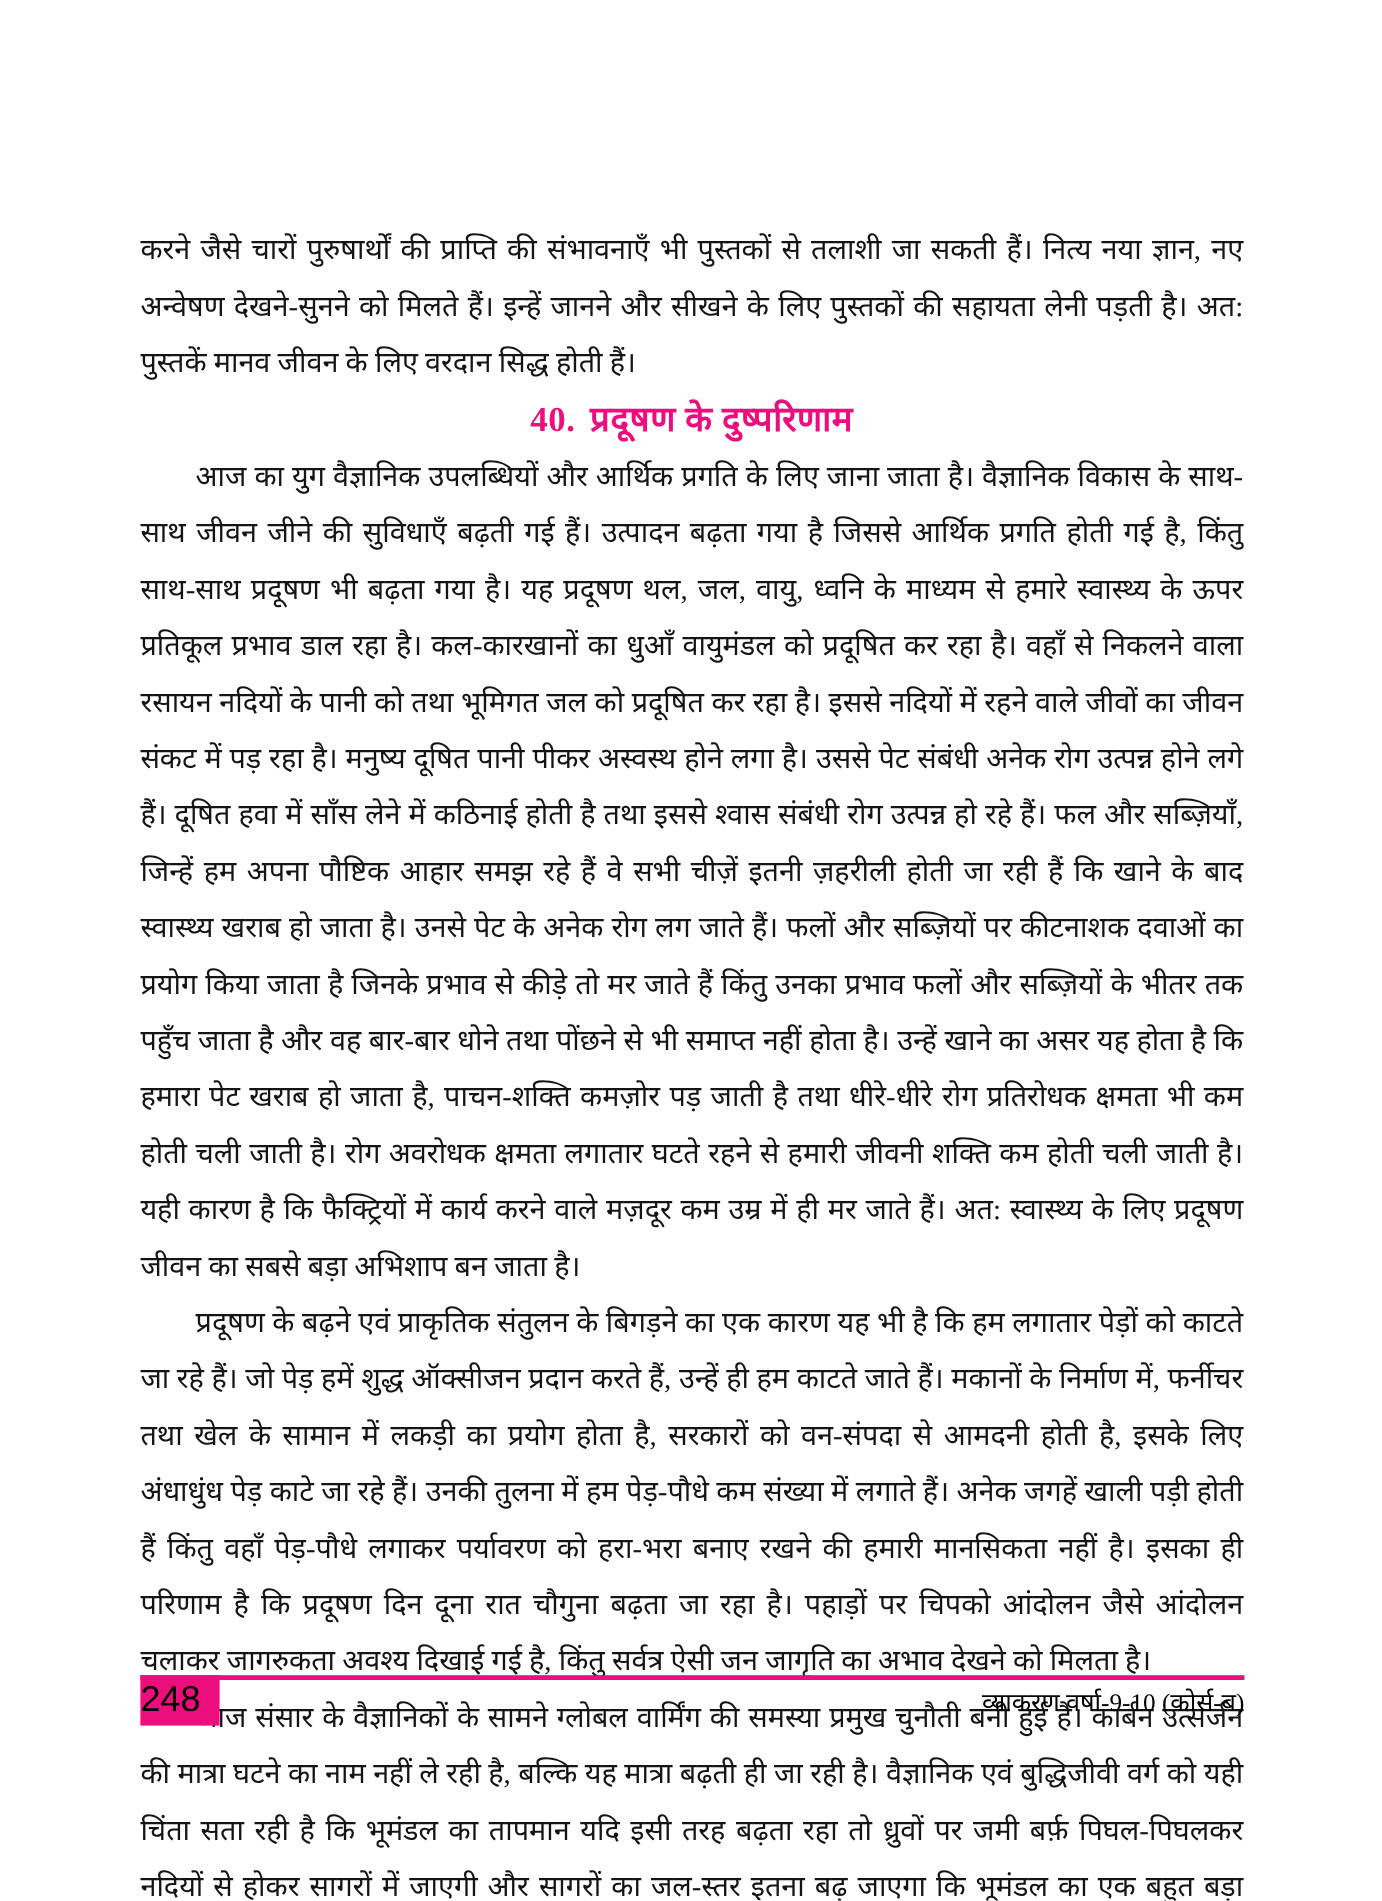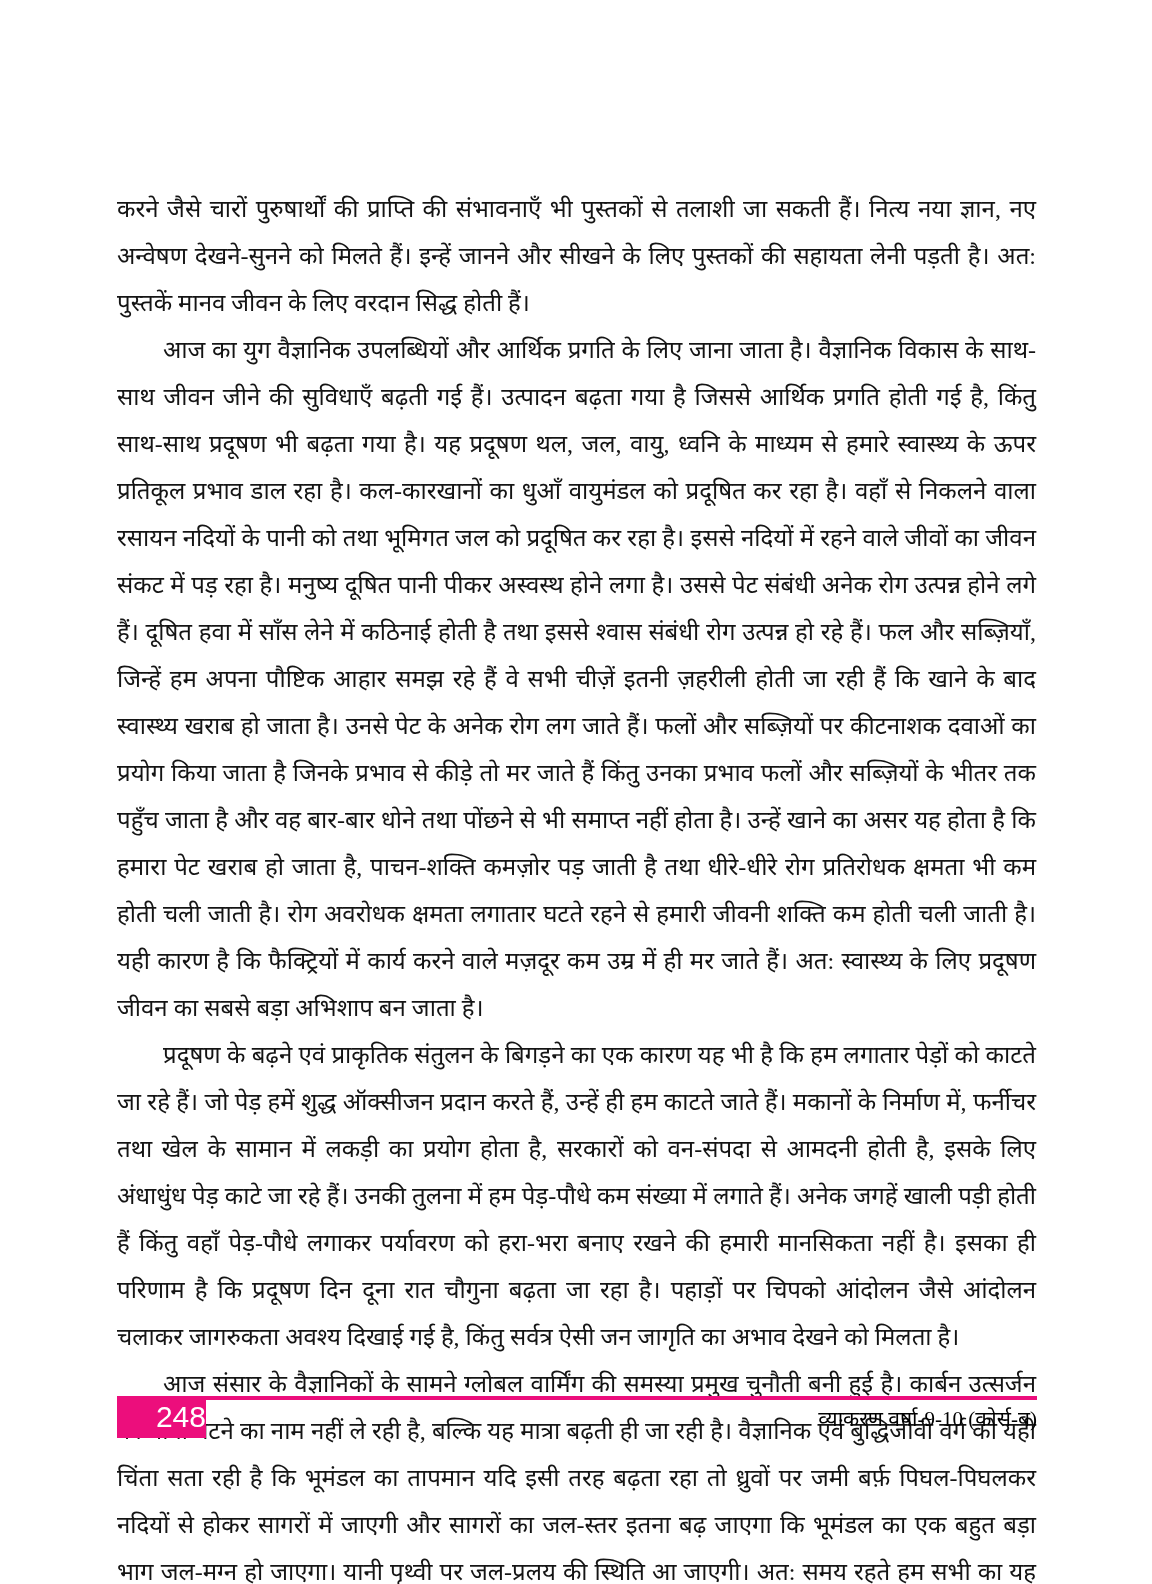--- a/index.html
+++ b/index.html
@@ -56,48 +56,51 @@
     top: 1396px;
     width: 920px;
     height: 4px;
     background: var(--accent, #EC0E7C);
   }
 
   .page-number-badge {
     position: absolute;
     left: 117px;
     top: 1396px;
-    width: 89px;
+    width: 66px;
     height: 42px;
     background: var(--accent, #EC0E7C);
-    color: #ffffff;
+    color: #000000;
     font-family: "Liberation Sans", "DejaVu Sans", sans-serif;
     font-size: 30px;
     line-height: 42px;
-    text-align: right;
+    text-align: left;
   }
 
   .footer-book-title {
     position: absolute;
     right: 115px;
     top: 1404px;
     font-size: 21px;
     color: #000000;
     font-family: "Liberation Serif", "DejaVu Serif", serif;
   }
 </style>
 </head>
 <body>
 
 <div class="page">
 
   <div class="content">
 
     <p class="body-para">करने जैसे चारों पुरुषार्थों की प्राप्ति की संभावनाएँ भी पुस्तकों से तलाशी जा सकती हैं। नित्य नया ज्ञान, नए अन्वेषण देखने-सुनने को मिलते हैं। इन्हें जानने और सीखने के लिए पुस्तकों की सहायता लेनी पड़ती है। अत: पुस्तकें मानव जीवन के लिए वरदान सिद्ध होती हैं।</p>
 
+    <h2 class="essay-heading">
+      <span class="num">40.</span><span>प्रदूषण के दुष्परिणाम</span>
+    </h2>
 
     <p class="body-para indent">आज का युग वैज्ञानिक उपलब्धियों और आर्थिक प्रगति के लिए जाना जाता है। वैज्ञानिक विकास के साथ-साथ जीवन जीने की सुविधाएँ बढ़ती गई हैं। उत्पादन बढ़ता गया है जिससे आर्थिक प्रगति होती गई है, किंतु साथ-साथ प्रदूषण भी बढ़ता गया है। यह प्रदूषण थल, जल, वायु, ध्वनि के माध्यम से हमारे स्वास्थ्य के ऊपर प्रतिकूल प्रभाव डाल रहा है। कल-कारखानों का धुआँ वायुमंडल को प्रदूषित कर रहा है। वहाँ से निकलने वाला रसायन नदियों के पानी को तथा भूमिगत जल को प्रदूषित कर रहा है। इससे नदियों में रहने वाले जीवों का जीवन संकट में पड़ रहा है। मनुष्य दूषित पानी पीकर अस्वस्थ होने लगा है। उससे पेट संबंधी अनेक रोग उत्पन्न होने लगे हैं। दूषित हवा में साँस लेने में कठिनाई होती है तथा इससे श्वास संबंधी रोग उत्पन्न हो रहे हैं। फल और सब्ज़ियाँ, जिन्हें हम अपना पौष्टिक आहार समझ रहे हैं वे सभी चीज़ें इतनी ज़हरीली होती जा रही हैं कि खाने के बाद स्वास्थ्य खराब हो जाता है। उनसे पेट के अनेक रोग लग जाते हैं। फलों और सब्ज़ियों पर कीटनाशक दवाओं का प्रयोग किया जाता है जिनके प्रभाव से कीड़े तो मर जाते हैं किंतु उनका प्रभाव फलों और सब्ज़ियों के भीतर तक पहुँच जाता है और वह बार-बार धोने तथा पोंछने से भी समाप्त नहीं होता है। उन्हें खाने का असर यह होता है कि हमारा पेट खराब हो जाता है, पाचन-शक्ति कमज़ोर पड़ जाती है तथा धीरे-धीरे रोग प्रतिरोधक क्षमता भी कम होती चली जाती है। रोग अवरोधक क्षमता लगातार घटते रहने से हमारी जीवनी शक्ति कम होती चली जाती है। यही कारण है कि फैक्ट्रियों में कार्य करने वाले मज़दूर कम उम्र में ही मर जाते हैं। अत: स्वास्थ्य के लिए प्रदूषण जीवन का सबसे बड़ा अभिशाप बन जाता है।</p>
 
     <p class="body-para indent">प्रदूषण के बढ़ने एवं प्राकृतिक संतुलन के बिगड़ने का एक कारण यह भी है कि हम लगातार पेड़ों को काटते जा रहे हैं। जो पेड़ हमें शुद्ध ऑक्सीजन प्रदान करते हैं, उन्हें ही हम काटते जाते हैं। मकानों के निर्माण में, फर्नीचर तथा खेल के सामान में लकड़ी का प्रयोग होता है, सरकारों को वन-संपदा से आमदनी होती है, इसके लिए अंधाधुंध पेड़ काटे जा रहे हैं। उनकी तुलना में हम पेड़-पौधे कम संख्या में लगाते हैं। अनेक जगहें खाली पड़ी होती हैं किंतु वहाँ पेड़-पौधे लगाकर पर्यावरण को हरा-भरा बनाए रखने की हमारी मानसिकता नहीं है। इसका ही परिणाम है कि प्रदूषण दिन दूना रात चौगुना बढ़ता जा रहा है। पहाड़ों पर चिपको आंदोलन जैसे आंदोलन चलाकर जागरुकता अवश्य दिखाई गई है, किंतु सर्वत्र ऐसी जन जागृति का अभाव देखने को मिलता है।</p>
 
     <p class="body-para indent">आज संसार के वैज्ञानिकों के सामने ग्लोबल वार्मिंग की समस्या प्रमुख चुनौती बनी हुई है। कार्बन उत्सर्जन की मात्रा घटने का नाम नहीं ले रही है, बल्कि यह मात्रा बढ़ती ही जा रही है। वैज्ञानिक एवं बुद्धिजीवी वर्ग को यही चिंता सता रही है कि भूमंडल का तापमान यदि इसी तरह बढ़ता रहा तो ध्रुवों पर जमी बर्फ़ पिघल-पिघलकर नदियों से होकर सागरों में जाएगी और सागरों का जल-स्तर इतना बढ़ जाएगा कि भूमंडल का एक बहुत बड़ा भाग जल-मग्न हो जाएगा। यानी पृथ्वी पर जल-प्रलय की स्थिति आ जाएगी। अत: समय रहते हम सभी का यह नैतिक कर्तव्य है कि प्रदूषण की समस्या पर विचार करें और समय रहते ही इसका समाधान सोचें और करें।</p>
 
   </div>
 
   <div class="footer-rule"></div>

